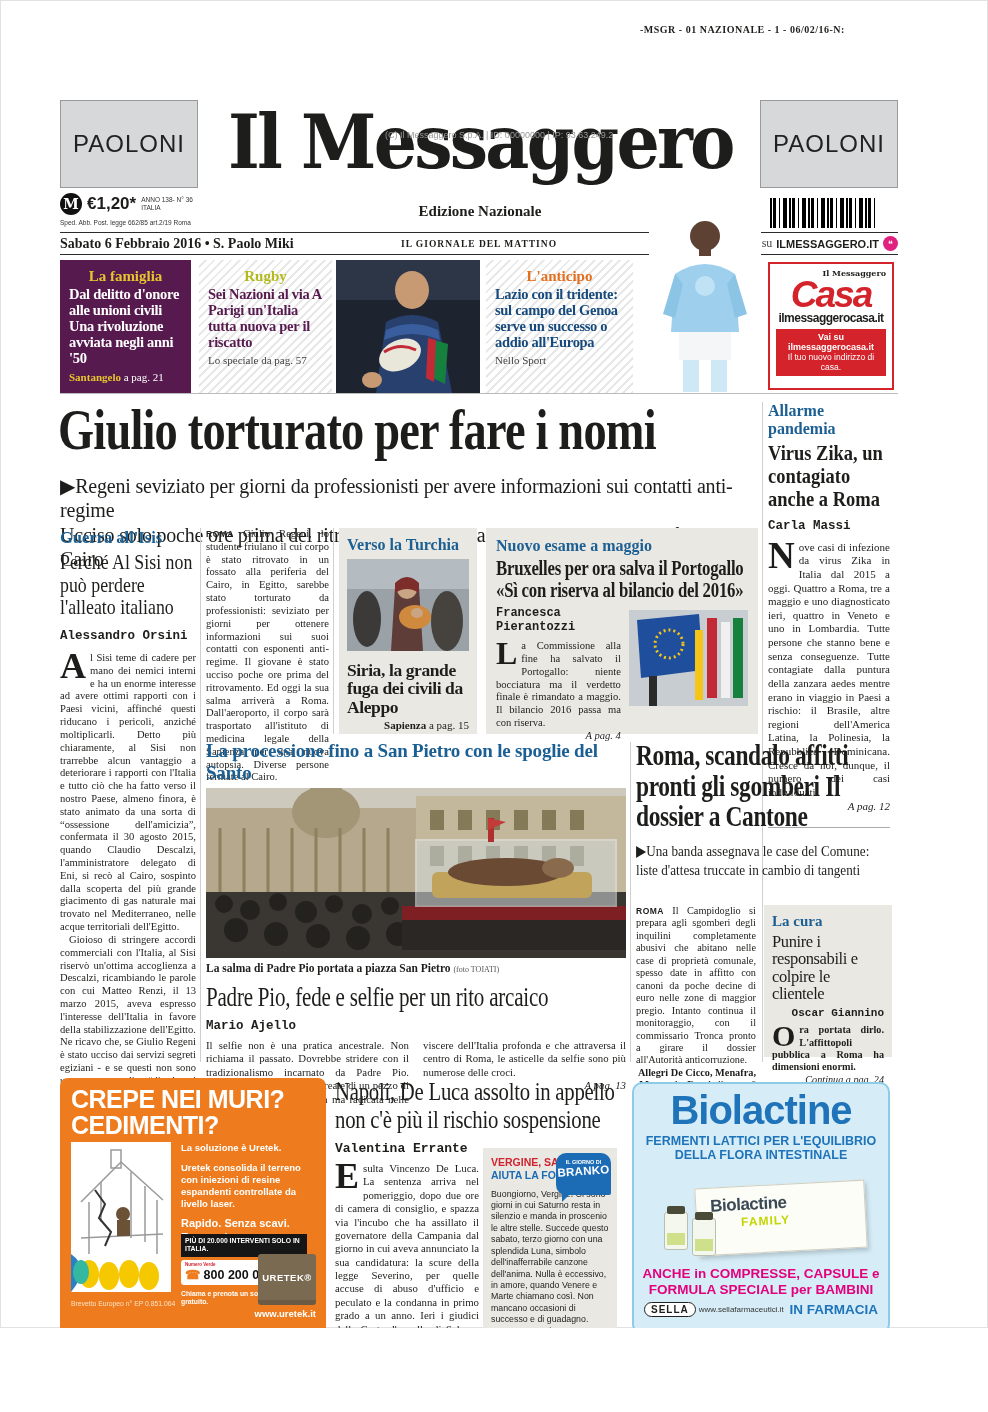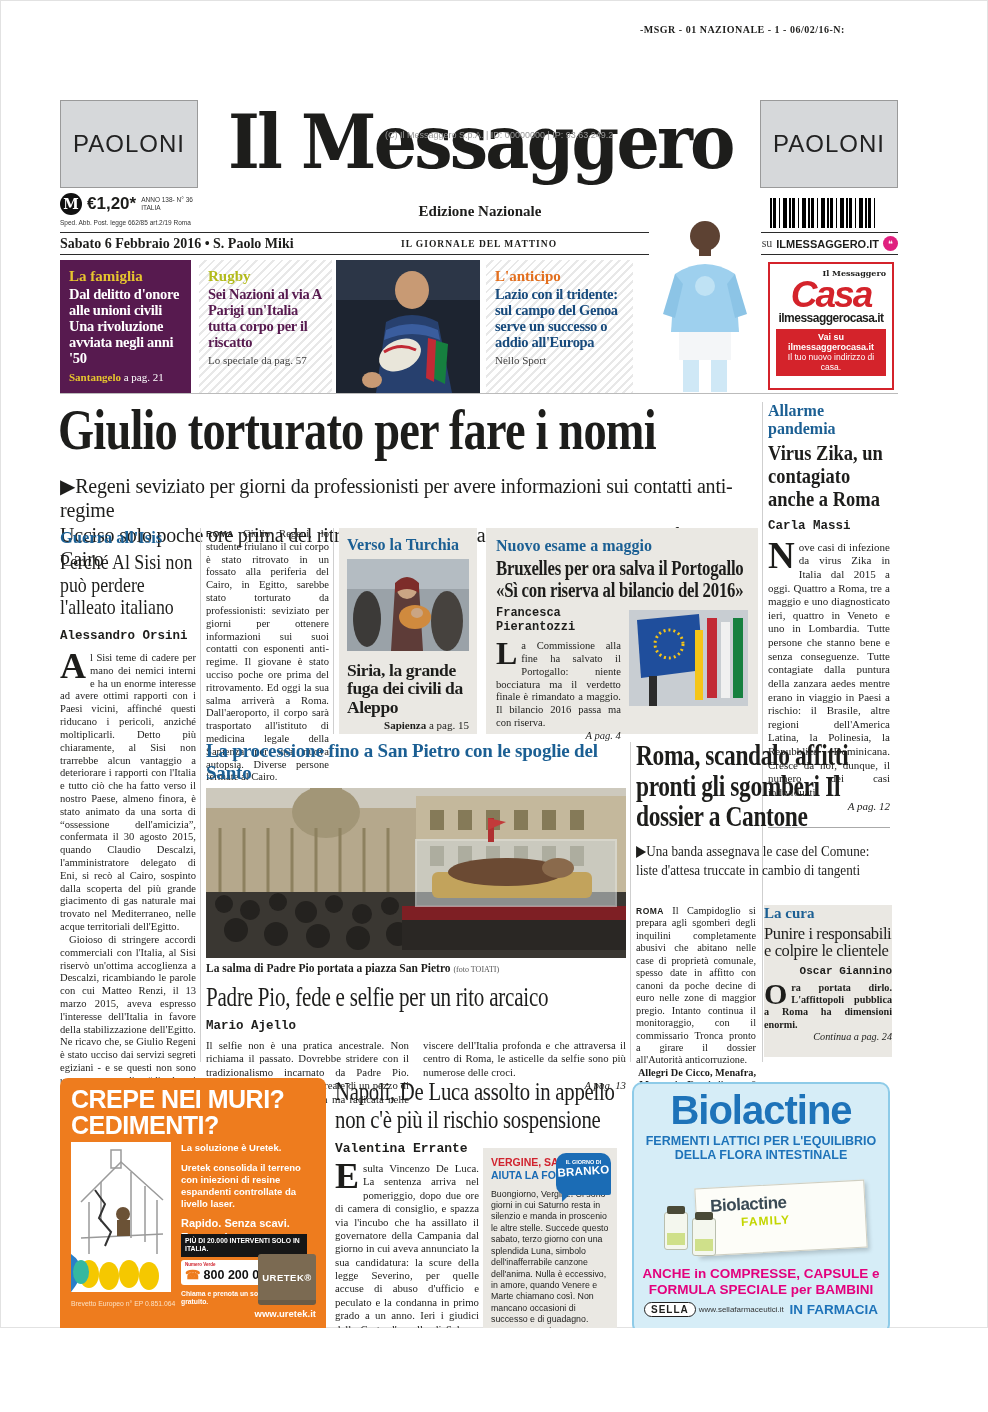--- a/index.html
+++ b/index.html
@@ -30,21 +30,21 @@
   .date-left{font-size:14px;font-weight:bold;}
   .date-center{position:absolute;left:0;right:0;text-align:center;font-size:9.5px;font-weight:bold;letter-spacing:1px;}
   .date-right{display:flex;align-items:center;gap:4px;z-index:2;background:#fff;padding-left:6px;}
   .date-right .lbl{font-size:12px;color:#444;}
   .date-right .site{font-size:11px;font-weight:bold;font-family:"Liberation Sans",sans-serif;}
   .bubble-icon{width:15px;height:15px;border-radius:50%;background:#e0217f;color:#fff;font-size:9px;display:inline-flex;align-items:center;justify-content:center;}
   
   .strip{left:60px;top:260px;width:838px;height:133px;border-bottom:1px solid #bbb;}
   .teaser-stripes{background:repeating-linear-gradient(135deg,#fff 0 4px,#e8e8e8 4px 6px);}
   .t-box{position:absolute;top:0;height:133px;box-sizing:border-box;padding:8px 9px;}
-  .t-kicker{font-size:15px;font-weight:bold;line-height:1.1;}
+  .t-kicker{font-size:15px;font-weight:bold;line-height:1.1;text-align:center;}
   .t-head{font-size:14.5px;font-weight:bold;line-height:1.12;letter-spacing:-.3px;margin-top:1px;}
   .t-ref{font-size:11px;margin-top:4px;color:#444;}
   .casa{position:absolute;left:708px;top:2px;width:126px;height:128px;border:2.5px solid #d4232b;background:#fff;box-sizing:border-box;padding:4px 6px;}
   .casa .mini{font-family:"DejaVu Serif",serif;font-weight:bold;font-size:8px;text-align:right;}
   .casa .brand{font-family:"Liberation Sans",sans-serif;font-weight:bold;font-style:italic;font-size:37px;color:#d4232b;line-height:.9;text-align:center;letter-spacing:-2px;}
   .casa .url{font-family:"Liberation Sans",sans-serif;font-weight:bold;font-size:12px;text-align:center;letter-spacing:-.5px;}
   .casa .cta{background:#d4232b;color:#fff;font-family:"Liberation Sans",sans-serif;text-align:center;margin-top:4px;padding:3px 2px 4px;}
   .casa .cta .l1{font-size:9px;font-weight:bold;}
   .casa .cta .l2{font-size:8.5px;}
   
@@ -76,21 +76,21 @@
   .pp-kicker{font-size:19px;font-weight:bold;color:#1b5f93;letter-spacing:-.2px;}
   .pp-photo{margin-top:4px;width:420px;height:170px;overflow:hidden;background:#888;}
   .pp-cap{font-size:11.5px;margin-top:4px;}
   .pp-head{font-size:27px;width:540px;transform:scaleX(.78);transform-origin:0 0;white-space:nowrap;margin-top:8px;letter-spacing:-.3px;}
   .pp-cols{column-count:2;column-gap:14px;margin-top:6px;font-size:10.8px;line-height:1.24;text-align:justify;}
   
   .aff{left:636px;top:740px;width:256px;}
   .aff-head{font-size:29px;font-weight:bold;line-height:1.06;width:315px;transform:scaleX(.81);transform-origin:0 0;letter-spacing:-.5px;}
   .aff-deck{font-size:15.5px;line-height:1.2;width:300px;transform:scaleX(.85);transform-origin:0 0;margin-top:10px;}
   .aff-body{position:absolute;left:0;top:165px;width:120px;}
-  .lacura{position:absolute;left:128px;top:165px;width:128px;height:152px;}
+  .lacura{position:absolute;left:128px;top:165px;width:128px;height:152px;padding:8px;}
   .lacura .kicker{font-size:15px;}
   .lacura-head{font-size:16.5px;line-height:1.05;margin-top:3px;letter-spacing:-.4px;}
   
   .uretek{left:60px;top:1078px;width:266px;height:266px;background:#ee7c1e;border-radius:8px;color:#fff;font-family:"Liberation Sans",sans-serif;}
   .uretek-title{position:absolute;left:11px;top:8px;font-size:25px;font-weight:bold;line-height:1.04;letter-spacing:-.5px;}
   .uretek-illus{position:absolute;left:11px;top:64px;width:100px;height:150px;background:#fff;}
   .uretek-right{position:absolute;left:121px;top:64px;width:136px;font-size:9.5px;font-weight:bold;line-height:1.25;}
   .uretek-badge{position:absolute;left:121px;top:156px;width:118px;background:#161616;font-size:6.8px;font-weight:bold;padding:3px 4px;line-height:1.25;}
   .uretek-phone{position:absolute;left:121px;top:182px;width:104px;background:#fff;color:#111;border-radius:3px;padding:2px 4px 3px;}
   .uretek-phone .nv{color:#d0232e;font-size:4.5px;font-weight:bold;}
@@ -178,21 +178,21 @@
   <div class="abs strip">
 
     <div class="t-box" style="left:0;width:131px;background:#571a4f;">
       <div class="t-kicker" style="color:#e6c52e;">La famiglia</div>
       <div class="t-head" style="color:#fff;">Dal delitto d'onore alle unioni civili Una rivoluzione avviata negli anni '50</div>
       <div class="t-ref" style="color:#fff;"><span class="sig" style="color:#e6c52e;">Santangelo</span> <span>a pag. 21</span></div>
     </div>
 
     <div class="t-box teaser-stripes" style="left:139px;width:133px;">
       <div class="t-kicker" style="color:#b3bb1c;">Rugby</div>
-      <div class="t-head" style="color:#571a4f;">Sei Nazioni al via A Parigi un'Italia tutta corpo per il riscatto</div>
+      <div class="t-head" style="color:#571a4f;">Sei Nazioni al via A Parigi un'Italia tutta nuova per il riscatto</div>
       <div class="t-ref">Lo speciale da pag. 57</div>
     </div>
 
     <div class="t-box" style="left:276px;width:144px;padding:0;">
       <svg width="144" height="133">
         <rect width="144" height="133" fill="#1d2430"></rect>
         <rect width="144" height="40" fill="#2c3647"></rect>
         <ellipse cx="76" cy="30" rx="17" ry="19" fill="#c89a74"></ellipse>
         <path d="M40 133 L50 62 Q76 48 102 62 L116 133 Z" fill="#27406e"></path>
         <path d="M50 70 q26 -12 52 0 l2 10 q-28 -12 -56 0 Z" fill="#3a5d9e"></path>

